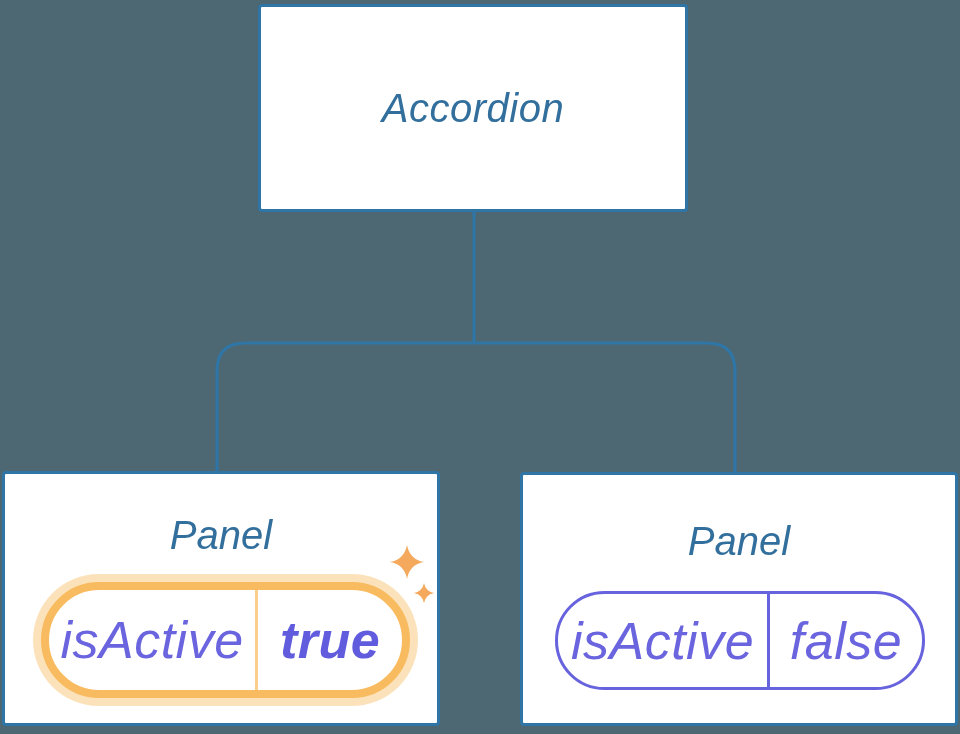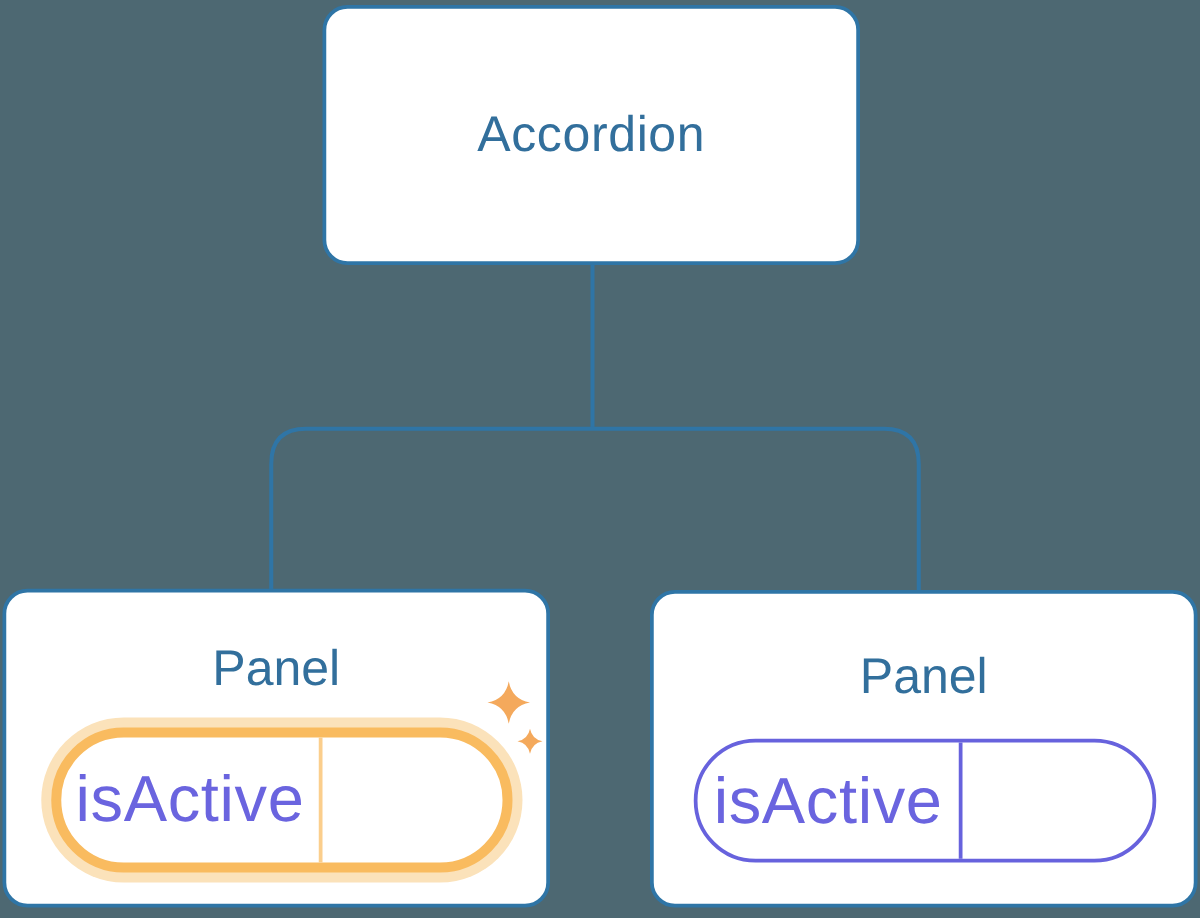--- a/index.html
+++ b/index.html
@@ -8,23 +8,24 @@
     background:#4D6872;
     font-family:"Liberation Sans", sans-serif;
     position:relative;
     overflow:hidden;
   }
   #connector-svg { position:absolute; left:0; top:0; z-index:0; }
   .node {
     position:absolute;
     background:#ffffff;
     border:3px solid #2F75A6;
-    border-radius:20px;
+    border-radius:4px;
     box-sizing:border-box;
     z-index:1;
+    font-style:italic;
   }
   #root-node {
     left:258px; top:4px; width:430px; height:208px;
     display:flex; align-items:center; justify-content:center;
   }
   .node-title {
     color:#326F9C;
     font-size:40px;
     font-weight:500;
     letter-spacing:0.5px;
@@ -80,27 +81,29 @@
 
 <div class="node" id="root-node">
   <span class="node-title">Accordion</span>
 </div>
 
 <div class="node" id="panel-node-active">
   <div class="panel-title">Panel</div>
   <div class="pill pill-active">
     <div class="pill-cell cell-key">isActive</div>
     <div class="divider"></div>
+    <div class="pill-cell cell-value">true</div>
   </div>
 </div>
 
 <svg id="sparkles-svg" width="60" height="70" viewBox="0 0 60 70" aria-hidden="true">
   <path fill="#F4A95C" d="M22 2 Q24.6 16.4 39 19 Q24.6 21.6 22 36 Q19.4 21.6 5 19 Q19.4 16.4 22 2 Z"></path>
   <path fill="#F4A95C" d="M39 40 Q40.6 48.4 49 50 Q40.6 51.6 39 60 Q37.4 51.6 29 50 Q37.4 48.4 39 40 Z"></path>
 </svg>
 
 <div class="node" id="panel-node-inactive">
   <div class="panel-title">Panel</div>
   <div class="pill pill-inactive">
     <div class="pill-cell cell-key">isActive</div>
     <div class="divider"></div>
+    <div class="pill-cell cell-value">false</div>
   </div>
 </div>
 
 </body></html>

